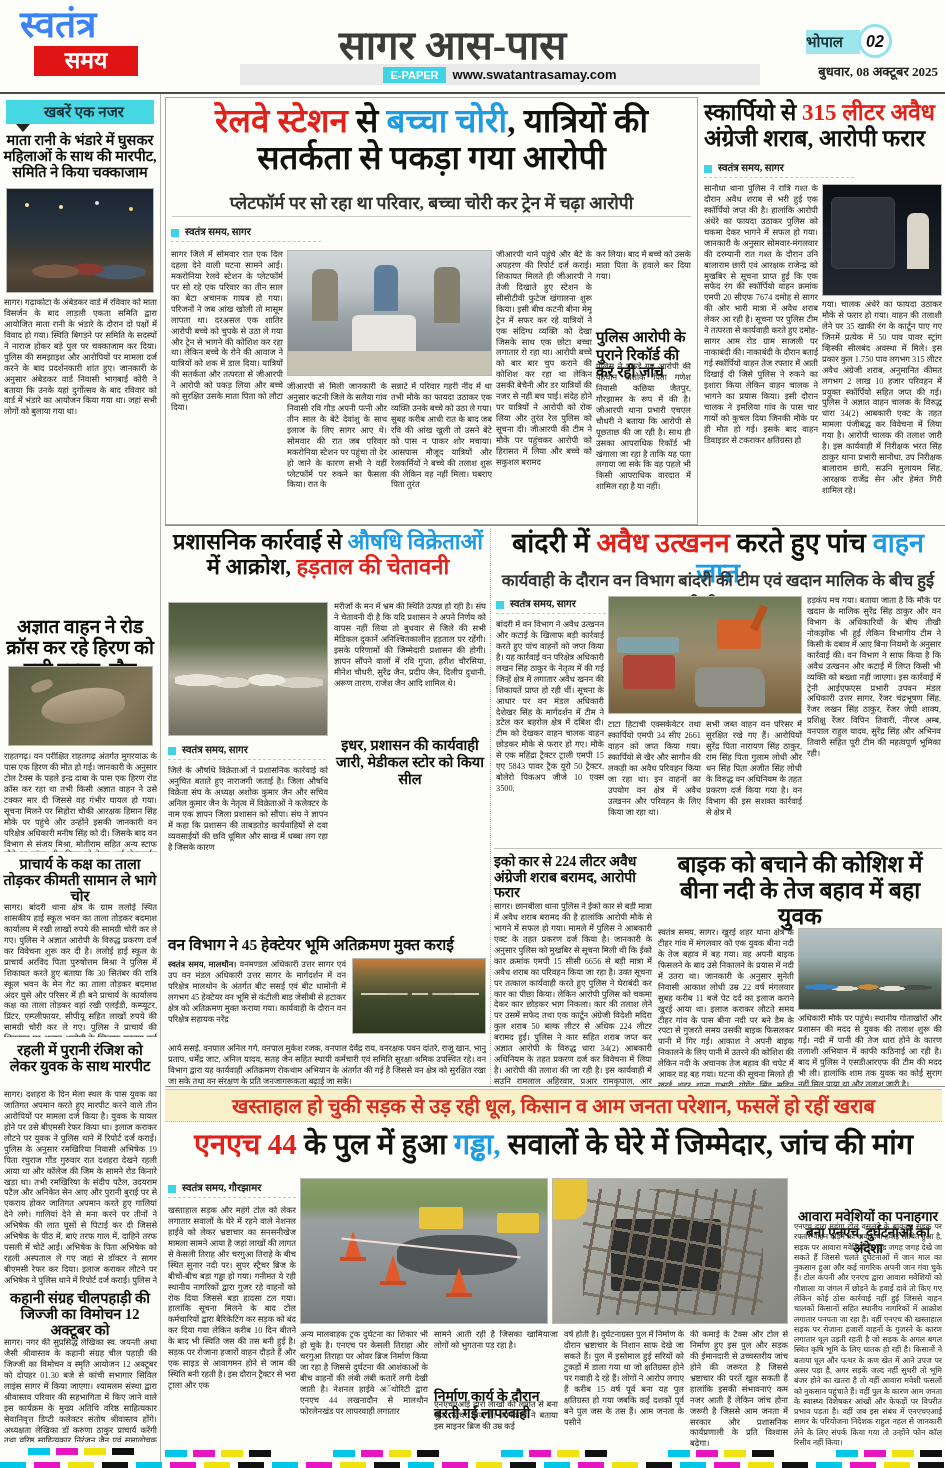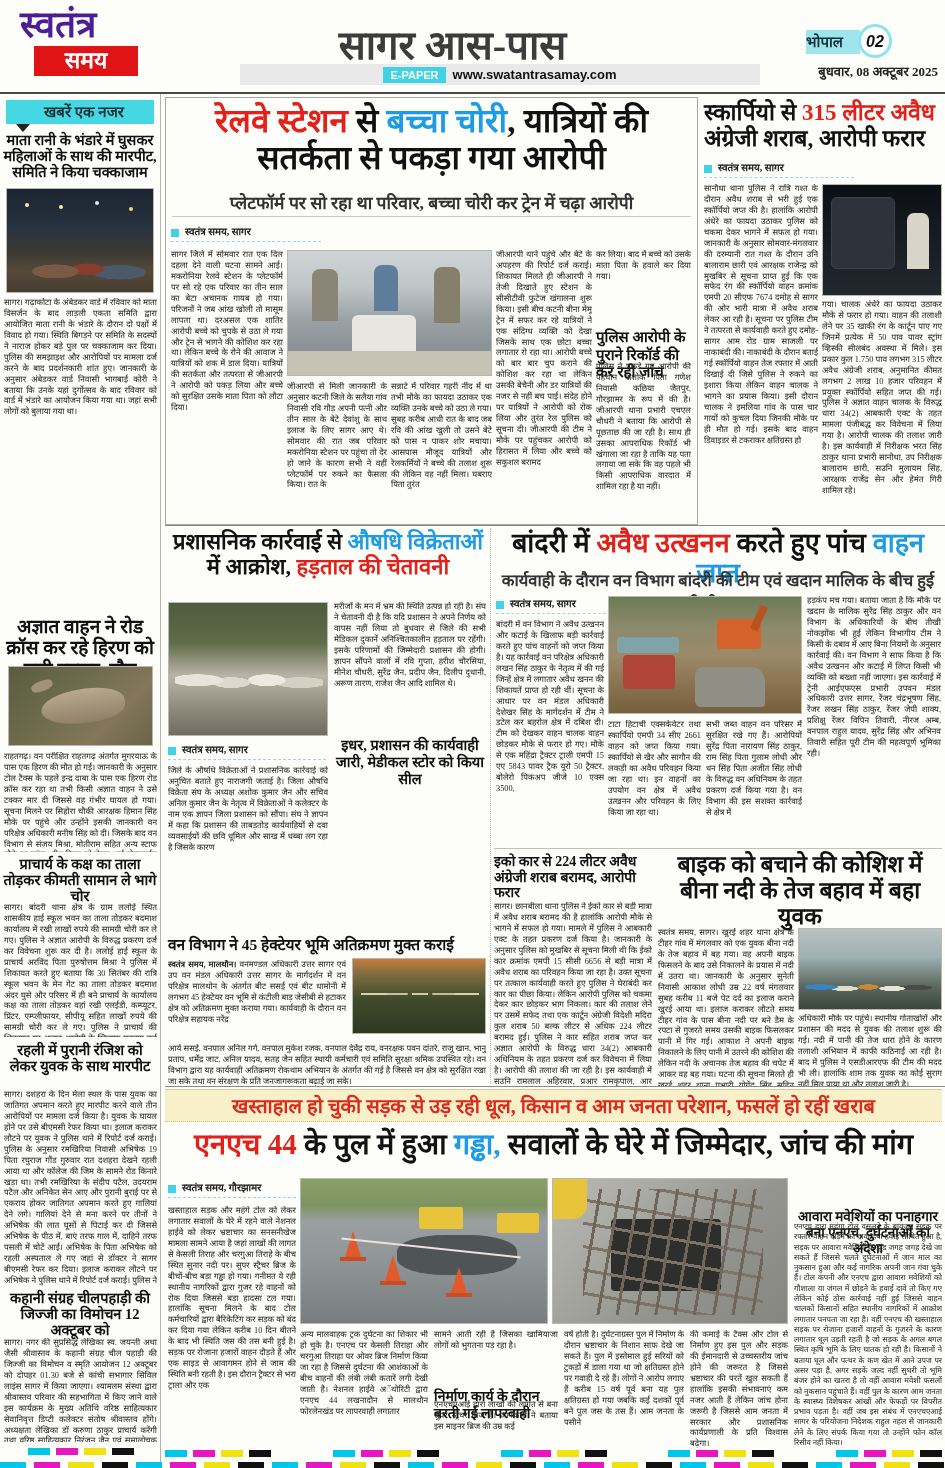--- a/index.html
+++ b/index.html
@@ -35,21 +35,21 @@
   .bstrip { background:repeating-linear-gradient(90deg,#00c6e8 0 26px,#fdfdfa 26px 34px,#e617c0 34px 60px,#fdfdfa 60px 68px,#efe20e 68px 94px,#fdfdfa 94px 102px,#111 102px 128px,#fdfdfa 128px 136px); }
   .cone { position:absolute; width:0; height:0; border-left:8px solid transparent; border-right:8px solid transparent; border-bottom:26px solid #e05a2b; }
   .conebase { position:absolute; width:26px; height:4px; background:#c94d24; }
 </style>
 </head>
 <body>
 
 <div class="page">
 
   <div class="abs" style="left:20px;top:6px;width:135px;">
-    <div style="font-size:37px;font-weight:bold;color:#4c1d95;line-height:1;">स्वतंत्र</div>
+    <div style="font-size:37px;font-weight:bold;color:#3b82f6;line-height:1;">स्वतंत्र</div>
     <div style="background:#e01414;color:#fff;font-weight:bold;font-size:23px;text-align:center;width:104px;margin:3px 0 0 14px;line-height:30px;">समय</div>
   </div>
   <div class="abs ctr" style="left:255px;top:16px;width:395px;font-size:40px;font-weight:bold;color:#3c3c3c;text-align:center;">सागर आस-पास</div>
   <div class="abs" style="left:240px;top:64px;width:520px;height:21px;background:#e9e9e9;display:flex;align-items:center;justify-content:center;">
     <span class="badge-epaper">E-PAPER</span>
     <span style="font-family:'Liberation Sans',sans-serif;font-weight:bold;font-size:13px;color:#111;">www.swatantrasamay.com</span>
   </div>
   <div class="abs cityb" style="left:806px;top:30px;width:54px;height:24px;">भोपाल</div>
   <div class="abs circ" style="left:858px;top:24px;width:34px;height:34px;line-height:29px;font-style:italic;">02</div>
   <div class="abs" style="left:750px;top:62px;width:188px;text-align:right;font-size:13px;font-weight:bold;color:#222;">बुधवार, 08 अक्टूबर 2025</div>

